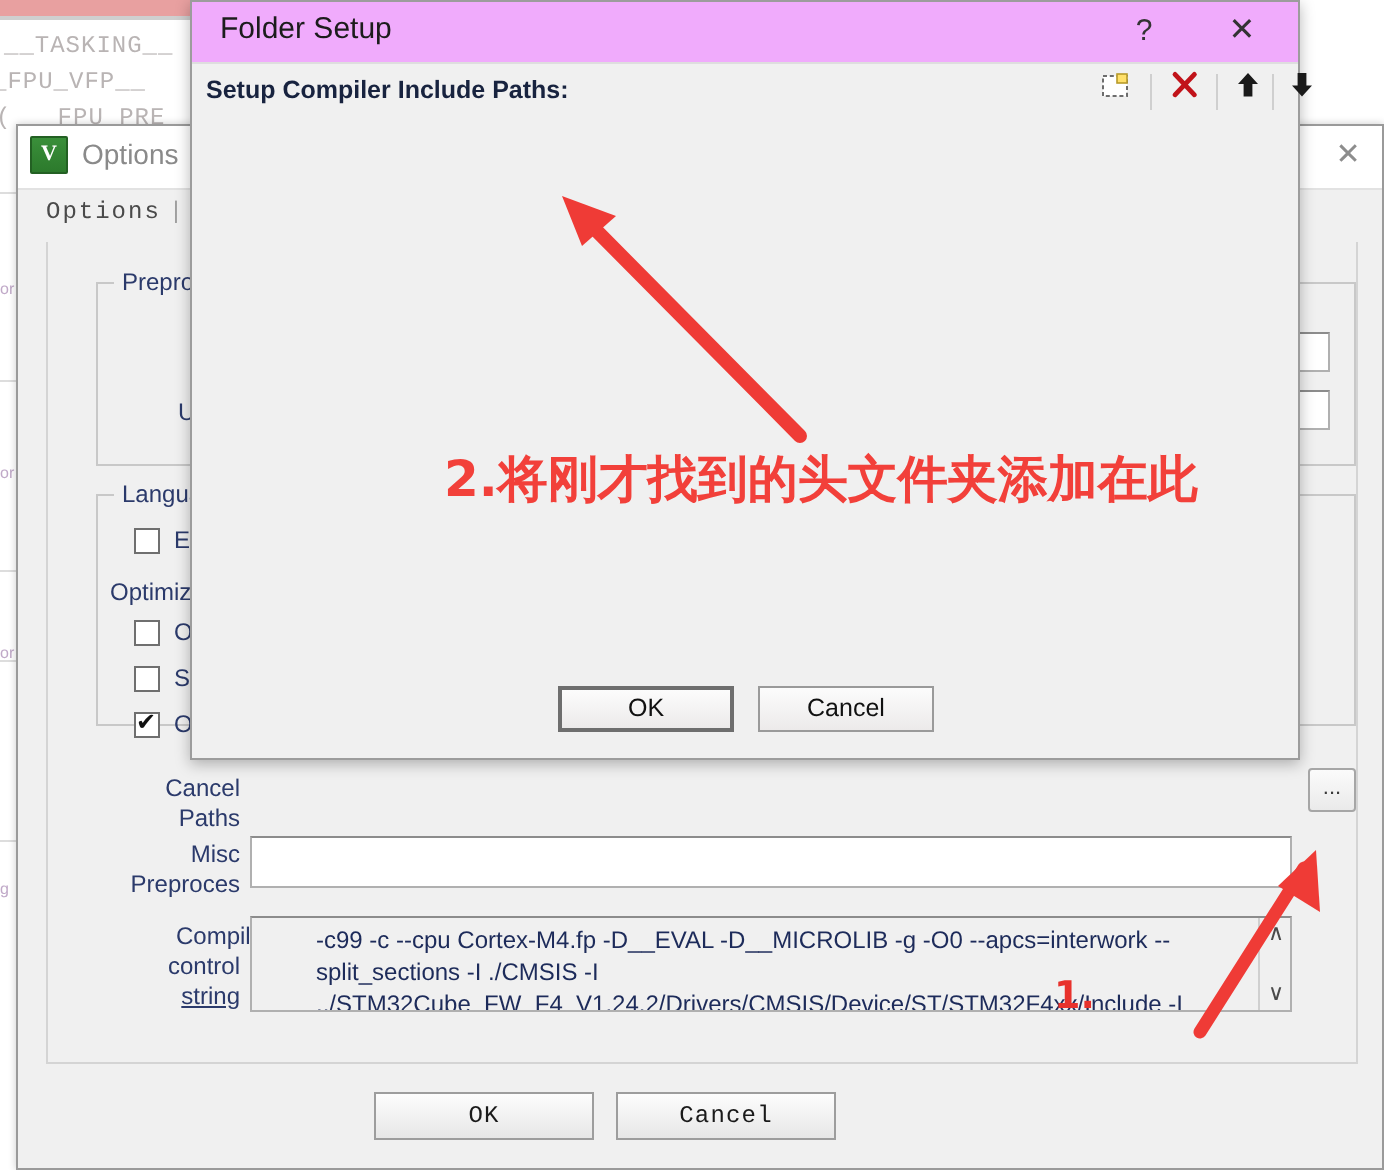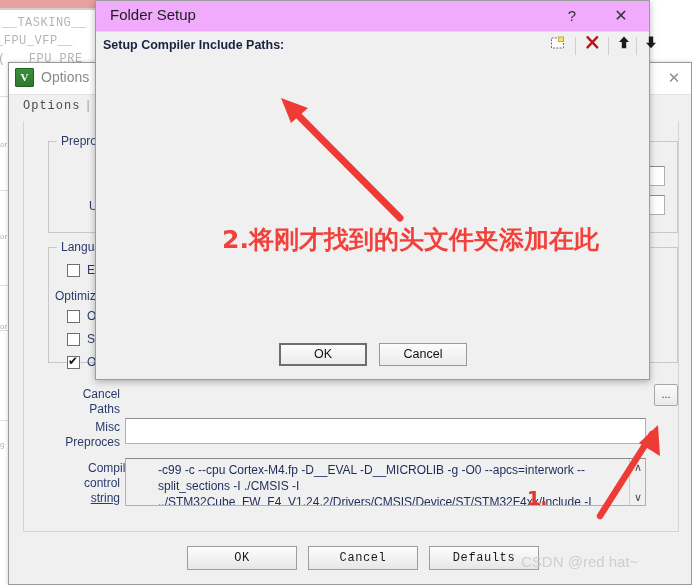--- a/index.html
+++ b/index.html
@@ -292,21 +292,20 @@
         <div style="position:absolute; left:4px; top:3px; right:20px;margin-left:28px;">-c99 -c --cpu Cortex-M4.fp -D__EVAL -D__MICROLIB -g -O0 --apcs=interwork --split_sections -I ./CMSIS -I ../STM32Cube_FW_F4_V1.24.2/Drivers/CMSIS/Device/ST/STM32F4xx/Include -I</div>
         <div class="scroll-col">
           <div class="scroll-arrow" style="top:0;">∧</div>
           <div class="scroll-arrow" style="bottom:0;">∨</div>
         </div>
       </div>
     </div>
 
     <div class="bottom-btn" style="left:178px; bottom:14px; width:110px;">OK</div>
     <div class="bottom-btn" style="left:299px; bottom:14px; width:110px;">Cancel</div>
-    <div class="bottom-btn" style="left:420px; bottom:14px; width:110px;">Defaults</div>
   </div>
 
   <div class="folder-win">
     <div class="fs-title">
       <div class="fs-title-text">Folder Setup</div>
       <div class="fs-help">?</div>
       <div class="fs-close">✕</div>
     </div>
 
     <div class="fs-toolbar">
@@ -350,15 +349,14 @@
 
   <div class="anno-text" style="left:186px; top:223px;">2.将刚才找到的头文件夹添加在此</div>
 
   <svg class="arrow-svg" style="left:592px; top:412px; width:90px; height:108px;" viewBox="0 0 90 108">
     <path d="M8 104 L60 22" stroke="#ef3b36" stroke-width="6.5" stroke-linecap="round"></path>
     <path d="M66 13 L68 44 L47 31 Z" fill="#ef3b36"></path>
   </svg>
 
   <div class="anno-num" style="left:527px; top:487px;">1.</div>
 
-  <div class="watermark" style="left:521px; top:553px;">CSDN @red hat~</div>
 
 </div>
 
 </body></html>

